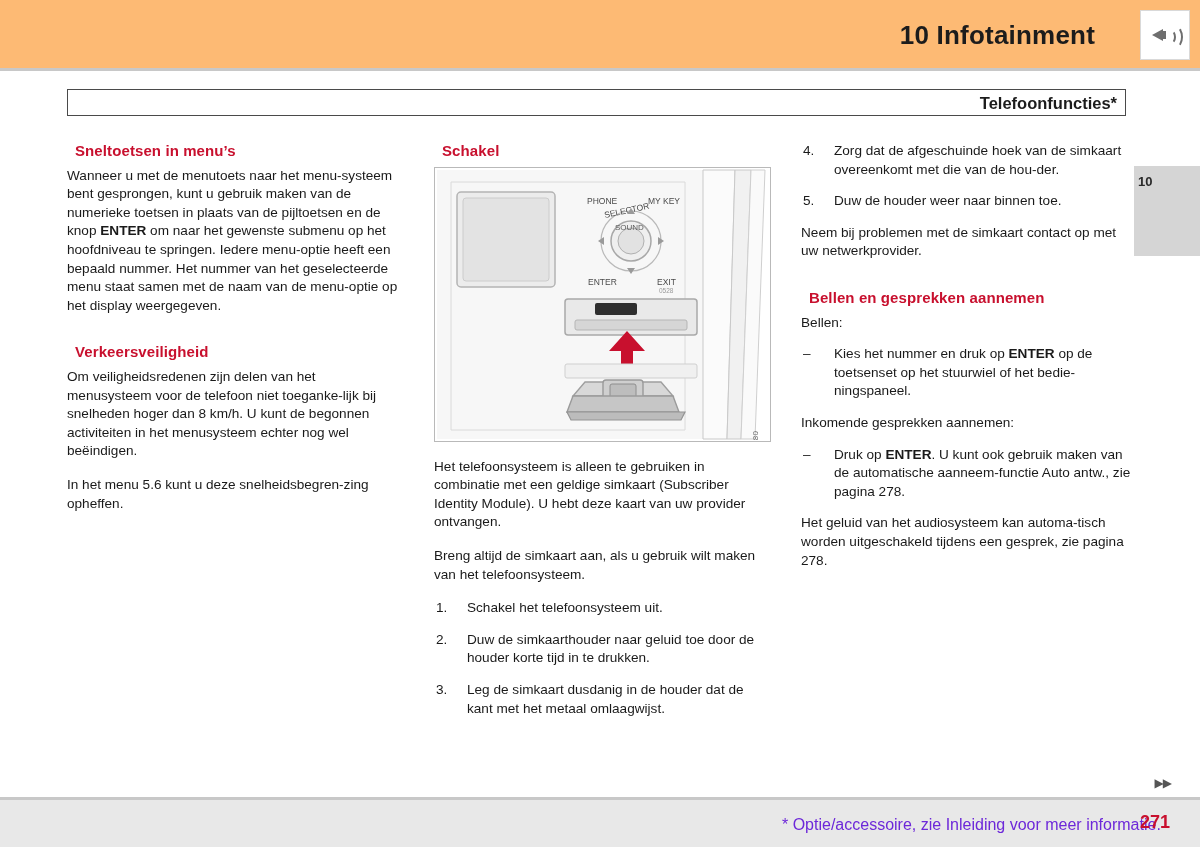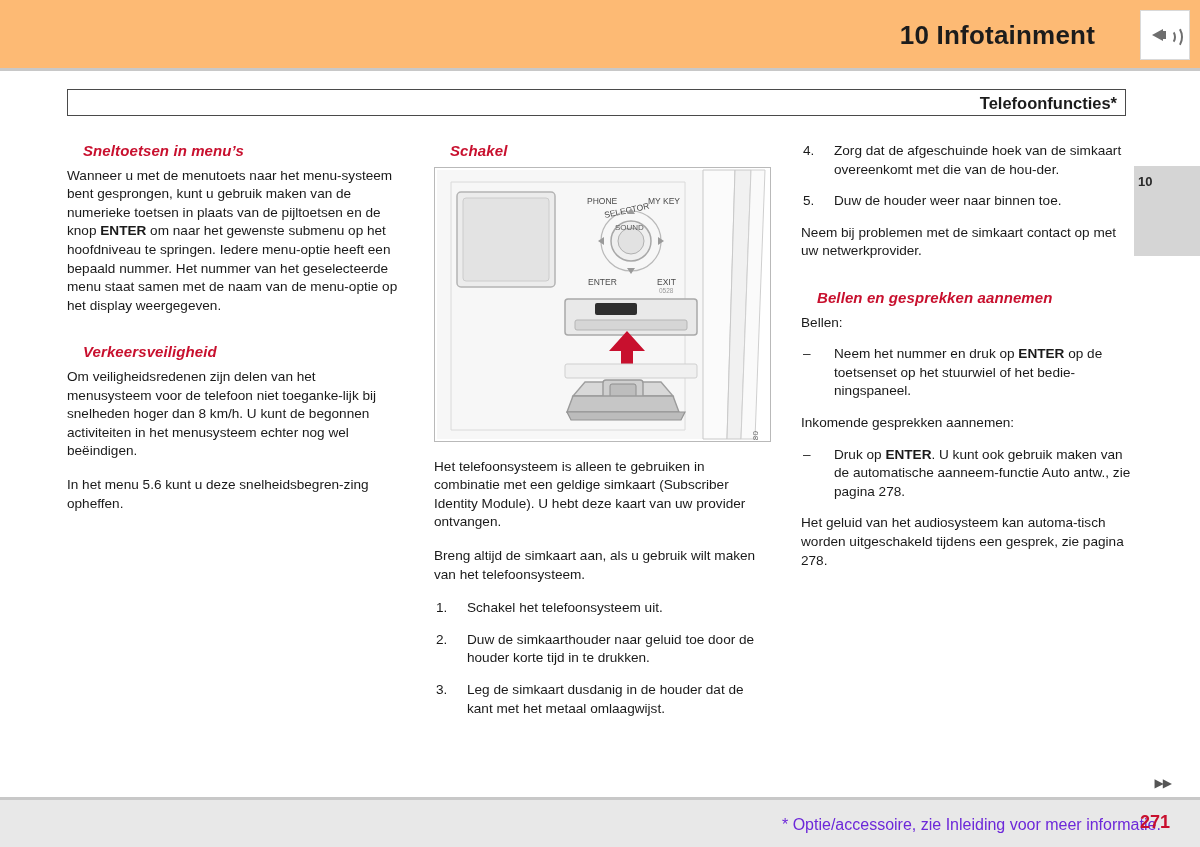--- a/index.html
+++ b/index.html
@@ -132,26 +132,25 @@
     top: 142px;
     font-size: 13.6px;
     line-height: 18.6px;
     color: #1a1a1a;
   }
   .col1 { left: 67px; width: 335px; }
   .col2 { left: 434px; width: 335px; }
   .col3 { left: 801px; width: 332px; }
 
   h2.sub {
-    margin: 0 0 6px 16px;
+    margin: 0 0 6px 8px;
     font-size: 15px;
     font-weight: bold;
     color: #c8102e;
     letter-spacing: 0.1px;
-    font-style: italic;
   }
   h2.sub.spaced { margin-top: 28px; }
 
   p.para {
     margin: 0 0 15px 0;
   }
   p.para.tight { margin-bottom: 13px; }
   b.kw { font-weight: bold; }
 
   
@@ -371,21 +370,21 @@
     </ol>
 
     <p class="para">Neem bij problemen met de simkaart contact op met uw netwerkprovider.</p>
 
     <h2 class="sub spaced">Bellen en gesprekken aannemen</h2>
     <p class="para tight">Bellen:</p>
 
     <ul class="dashes">
       <li>
         <span class="dash">–</span>
-        <span>Neem het nummer en druk op </span><b class="kw">ENTER</b><span> op de toetsenset op het stuurwiel of het bedie-ningspaneel.</span>
+        <span>Kies het nummer en druk op </span><b class="kw">ENTER</b><span> op de toetsenset op het stuurwiel of het bedie-ningspaneel.</span>
       </li>
     </ul>
 
     <p class="para tight">Inkomende gesprekken aannemen:</p>
 
     <ul class="dashes">
       <li>
         <span class="dash">–</span>
         <span>Druk op </span><b class="kw">ENTER</b><span>. U kunt ook gebruik maken van de automatische aanneem-functie Auto antw., zie pagina 278.</span>
       </li>

